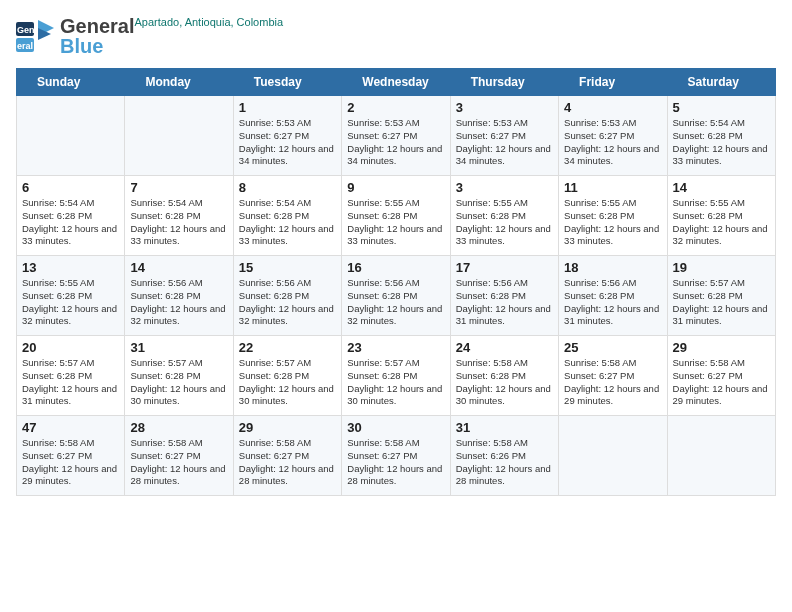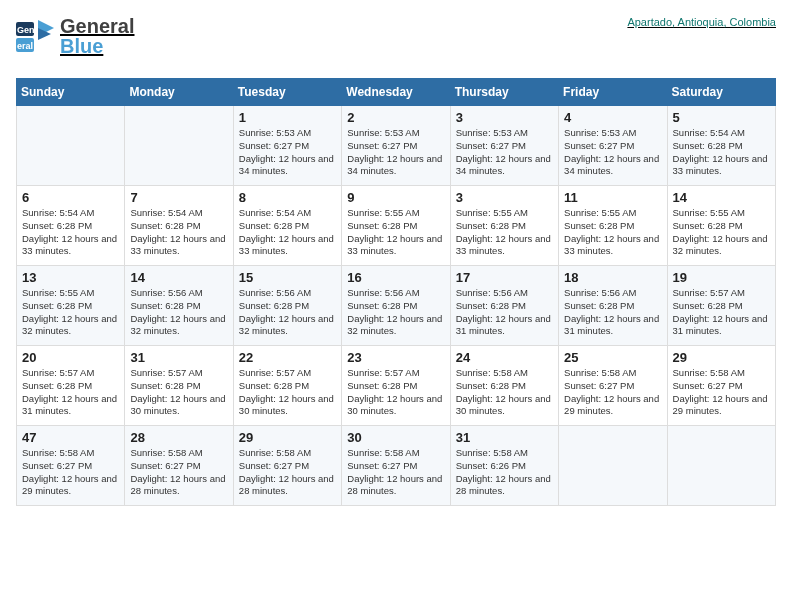--- a/index.html
+++ b/index.html
@@ -5,24 +5,23 @@
     * { box-sizing: border-box; margin: 0; padding: 0; }
     body {
       font-family: Arial, sans-serif;
       background: #fff;
       width: 792px;
       min-height: 612px;
       padding: 16px;
     }
     .header {
       display: flex;
-      justify-content: space-between;
+      justify-content: flex-start;
       align-items: flex-start;
-      margin-bottom: 22px;
-      text-decoration: underline;
+      margin-bottom: 12px;
     }
     .logo {
       display: flex;
       flex-direction: column;
       align-items: flex-start;
     }
     .title-block {
       text-align: right;
     }
     .month-title {
@@ -38,21 +37,21 @@
       width: 100%;
       border-collapse: collapse;
       table-layout: fixed;
     }
     thead tr {
       background-color: #2e6da4;
     }
     thead th {
       color: #fff;
       font-size: 12px;
-      padding: 6px 4px;
+      padding: 6px 20px;
       text-align: left;
       border: 1px solid #2e6da4;
       font-weight: bold;
     }
     tbody tr {
       border-bottom: 1px solid #ccc;
     }
     tbody td {
       vertical-align: top;
       padding: 4px 5px;

